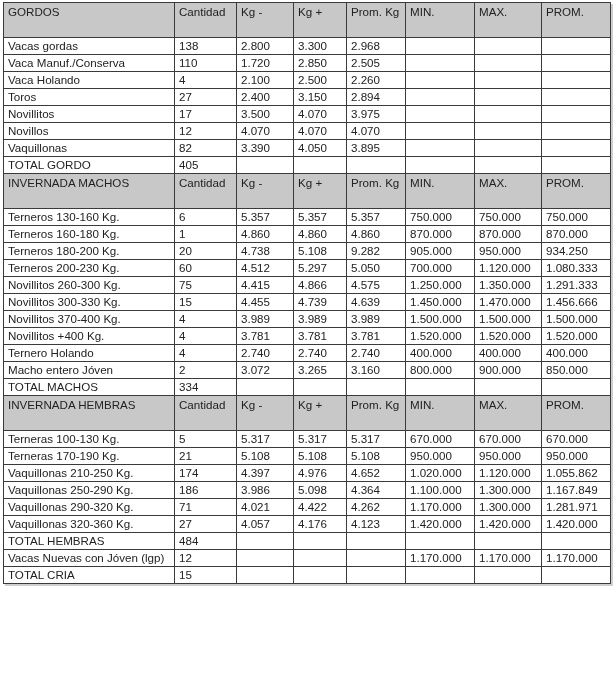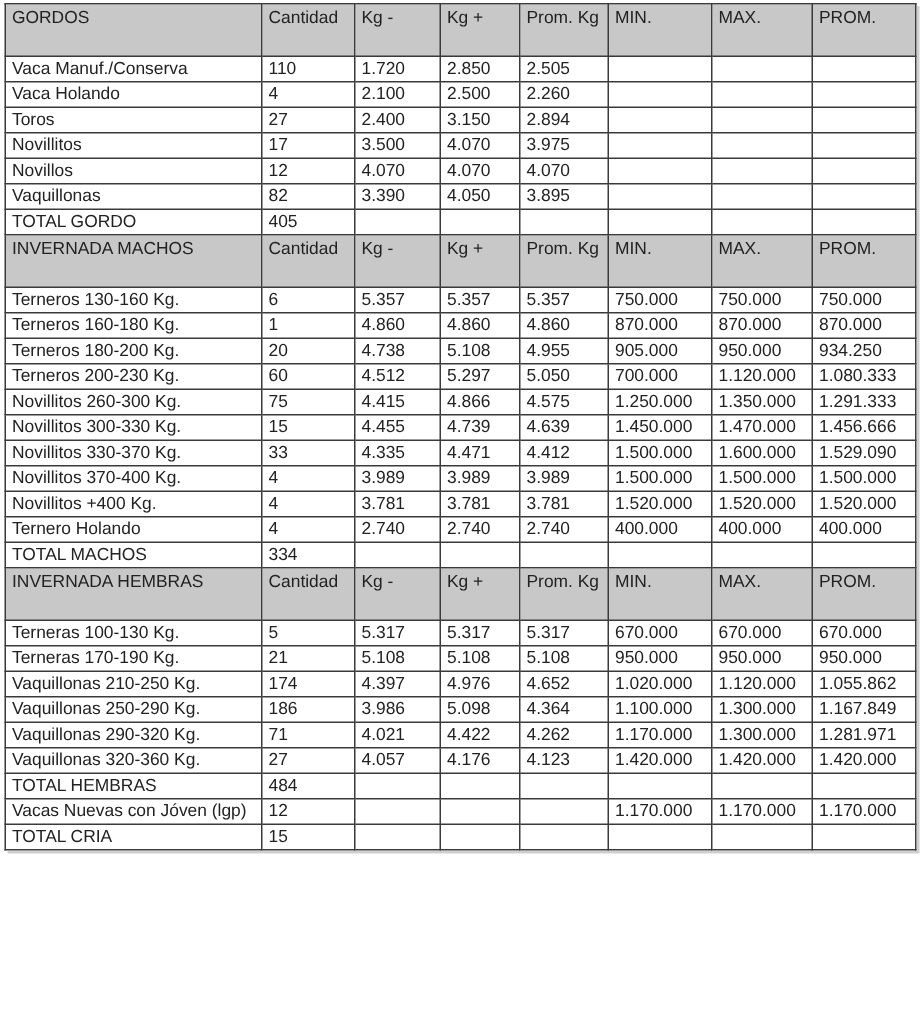--- a/index.html
+++ b/index.html
@@ -45,20 +45,30 @@
         <td>GORDOS</td>
         <td>Cantidad</td>
         <td>Kg -</td>
         <td>Kg +</td>
         <td class="promkg">Prom. Kg</td>
         <td>MIN.</td>
         <td>MAX.</td>
         <td>PROM.</td>
       </tr>
       <tr>
+        <td>Vacas gordas</td>
+        <td>138</td>
+        <td>2.800</td>
+        <td>3.300</td>
+        <td>2.968</td>
+        <td></td>
+        <td></td>
+        <td></td>
+      </tr>
+      <tr>
         <td>Vaca Manuf./Conserva</td>
         <td>110</td>
         <td>1.720</td>
         <td>2.850</td>
         <td>2.505</td>
         <td></td>
         <td></td>
         <td></td>
       </tr>
       <tr>
@@ -149,21 +159,21 @@
         <td>4.860</td>
         <td>870.000</td>
         <td>870.000</td>
         <td>870.000</td>
       </tr>
       <tr>
         <td>Terneros 180-200 Kg.</td>
         <td>20</td>
         <td>4.738</td>
         <td>5.108</td>
-        <td>4.955</td>
+        <td>9.282</td>
         <td>905.000</td>
         <td>950.000</td>
         <td>934.250</td>
       </tr>
       <tr>
         <td>Terneros 200-230 Kg.</td>
         <td>60</td>
         <td>4.512</td>
         <td>5.297</td>
         <td>5.050</td>
@@ -185,30 +195,20 @@
         <td>Novillitos 300-330 Kg.</td>
         <td>15</td>
         <td>4.455</td>
         <td>4.739</td>
         <td>4.639</td>
         <td>1.450.000</td>
         <td>1.470.000</td>
         <td>1.456.666</td>
       </tr>
       <tr>
-        <td>Novillitos 330-370 Kg.</td>
-        <td>33</td>
-        <td>4.335</td>
-        <td>4.471</td>
-        <td>4.412</td>
-        <td>1.500.000</td>
-        <td>1.600.000</td>
-        <td>1.529.090</td>
-      </tr>
-      <tr>
         <td>Novillitos 370-400 Kg.</td>
         <td>4</td>
         <td>3.989</td>
         <td>3.989</td>
         <td>3.989</td>
         <td>1.500.000</td>
         <td>1.500.000</td>
         <td>1.500.000</td>
       </tr>
       <tr>
@@ -223,20 +223,30 @@
       </tr>
       <tr>
         <td>Ternero Holando</td>
         <td>4</td>
         <td>2.740</td>
         <td>2.740</td>
         <td>2.740</td>
         <td>400.000</td>
         <td>400.000</td>
         <td>400.000</td>
+      </tr>
+      <tr>
+        <td>Macho entero Jóven</td>
+        <td>2</td>
+        <td>3.072</td>
+        <td>3.265</td>
+        <td>3.160</td>
+        <td>800.000</td>
+        <td>900.000</td>
+        <td>850.000</td>
       </tr>
       <tr class="total">
         <td>TOTAL MACHOS</td>
         <td>334</td>
         <td></td>
         <td></td>
         <td></td>
         <td></td>
         <td></td>
         <td></td>

